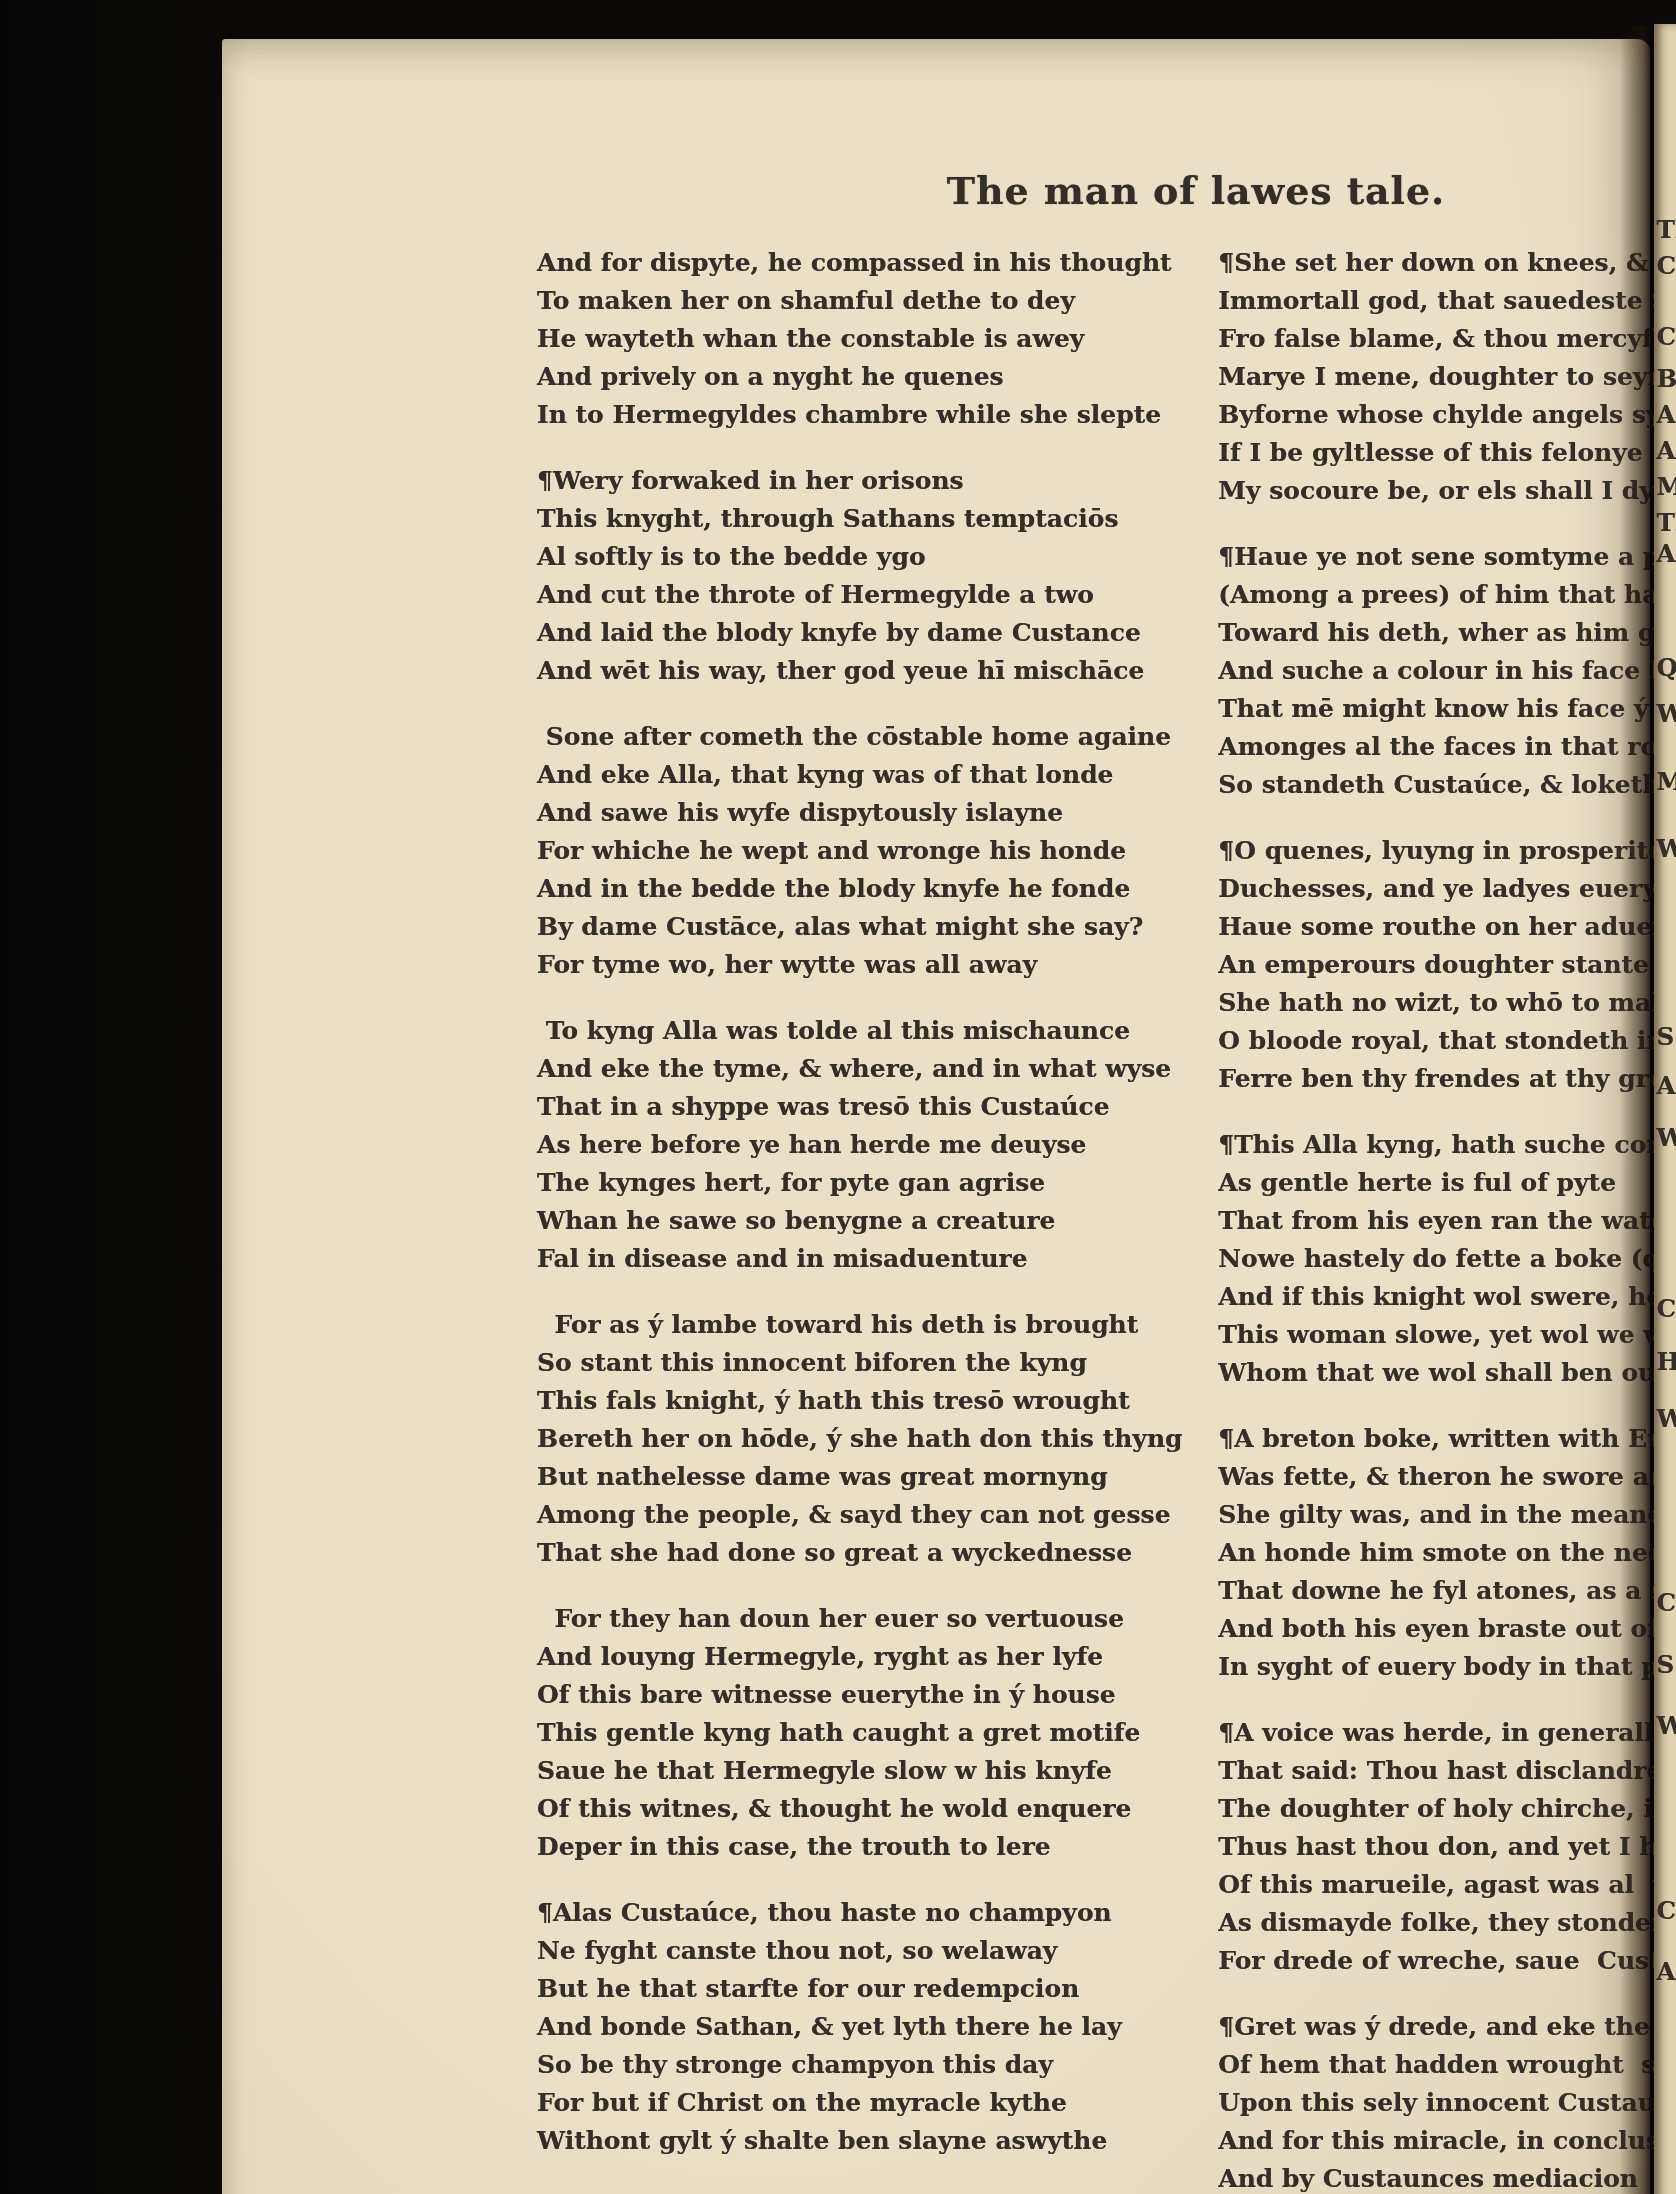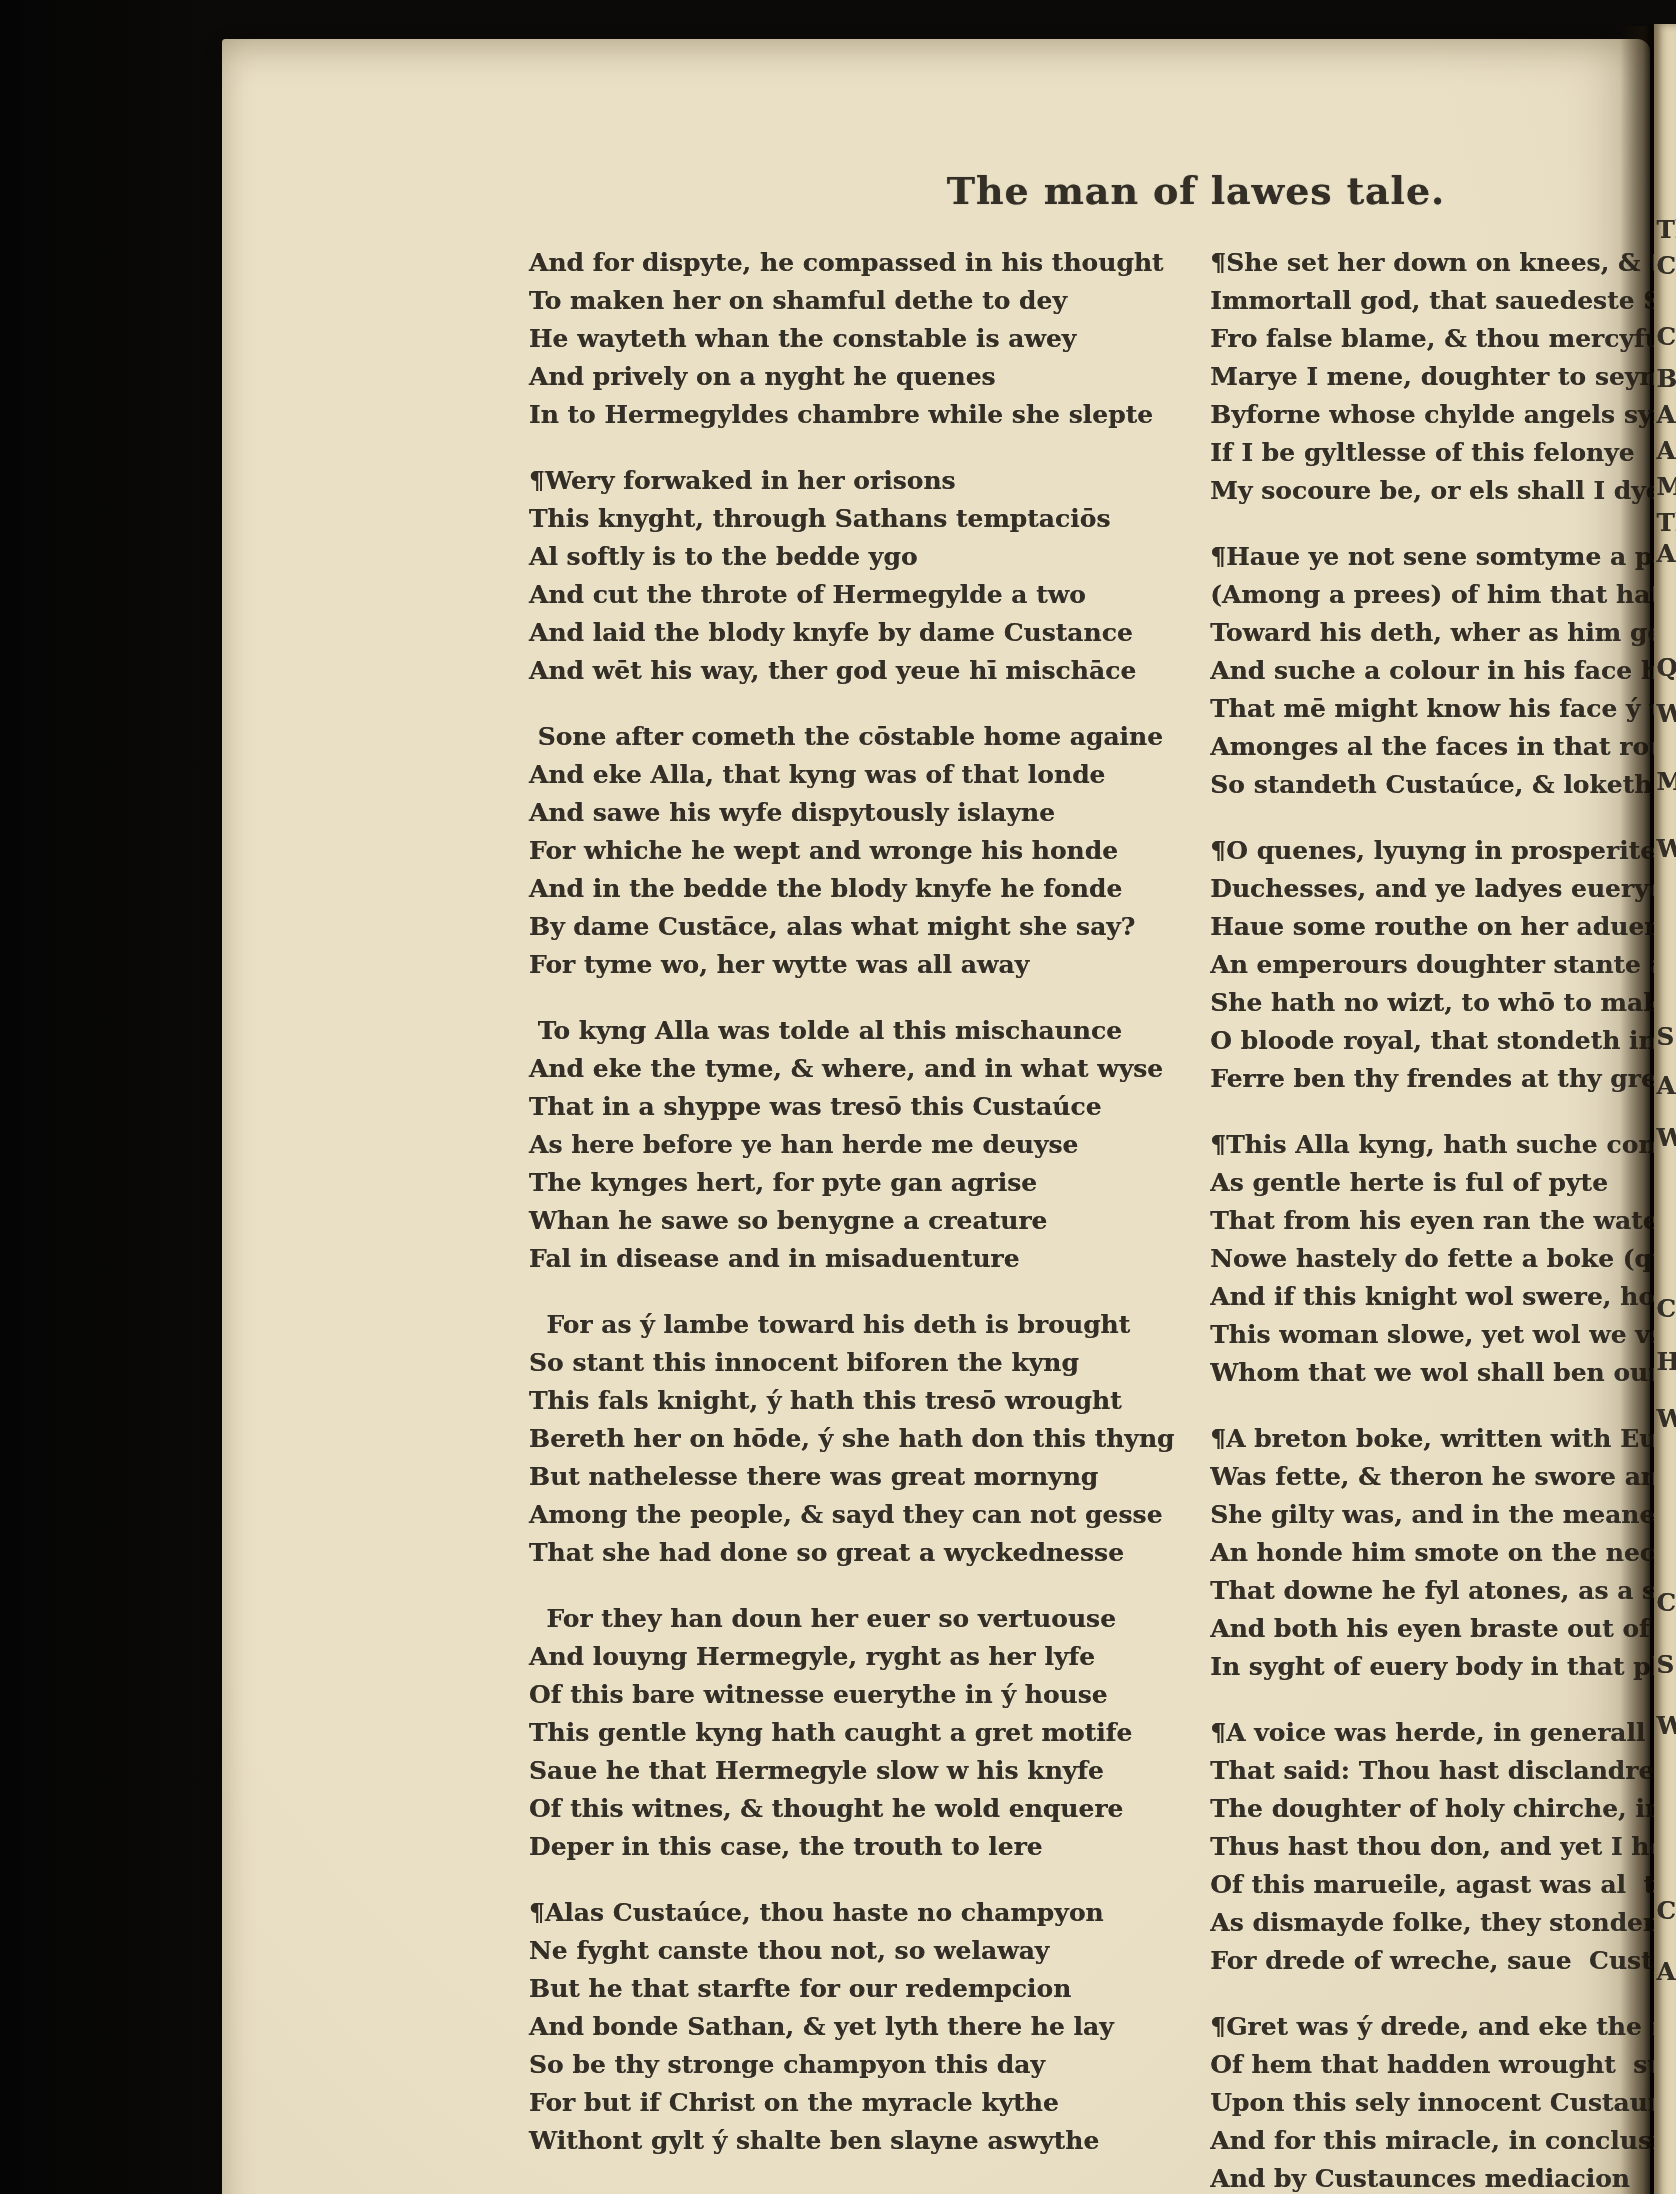--- a/index.html
+++ b/index.html
@@ -44,21 +44,21 @@
     text-align:center;
     font-size:38px;font-weight:700;color:var(--ink);
     letter-spacing:0.9px;
     text-shadow:0 0 0.9px rgba(40,35,28,0.55);
   }
   .columns{
     position:absolute;left:307px;top:205px;width:1337px;
     display:flex;gap:25.5px;
   }
   .col{width:656px;}
-  .stanza{margin:0 0 28px 0;}
+  .stanza{margin:0 0 28px 8px;}
   .line{
     font-size:25px;font-weight:700;color:var(--ink);
     line-height:38px;
     white-space:pre;
     letter-spacing:0px;
     text-shadow:0 0 0.4px rgba(40,35,28,0.62);
   }
 </style>
 </head>
 <body>
@@ -99,21 +99,21 @@
             <div class="line">As here before ye han herde me deuyse</div>
             <div class="line">The kynges hert, for pyte gan agrise</div>
             <div class="line">Whan he sawe so benygne a creature</div>
             <div class="line">Fal in disease and in misaduenture</div>
           </div>
           <div class="stanza">
             <div class="line">  For as ý lambe toward his deth is brought</div>
             <div class="line">So stant this innocent biforen the kyng</div>
             <div class="line">This fals knight, ý hath this tresō wrought</div>
             <div class="line">Bereth her on hōde, ý she hath don this thyng</div>
-            <div class="line">But nathelesse there was great mornyng</div>
+            <div class="line">But nathelesse dame was great mornyng</div>
             <div class="line">Among the people, &amp; sayd they can not gesse</div>
             <div class="line">That she had done so great a wyckednesse</div>
           </div>
           <div class="stanza">
             <div class="line">  For they han doun her euer so vertuouse</div>
             <div class="line">And louyng Hermegyle, ryght as her lyfe</div>
             <div class="line">Of this bare witnesse euerythe in ý house</div>
             <div class="line">This gentle kyng hath caught a gret motife</div>
             <div class="line">Saue he that Hermegyle slow w his knyfe</div>
             <div class="line">Of this witnes, &amp; thought he wold enquere</div>

